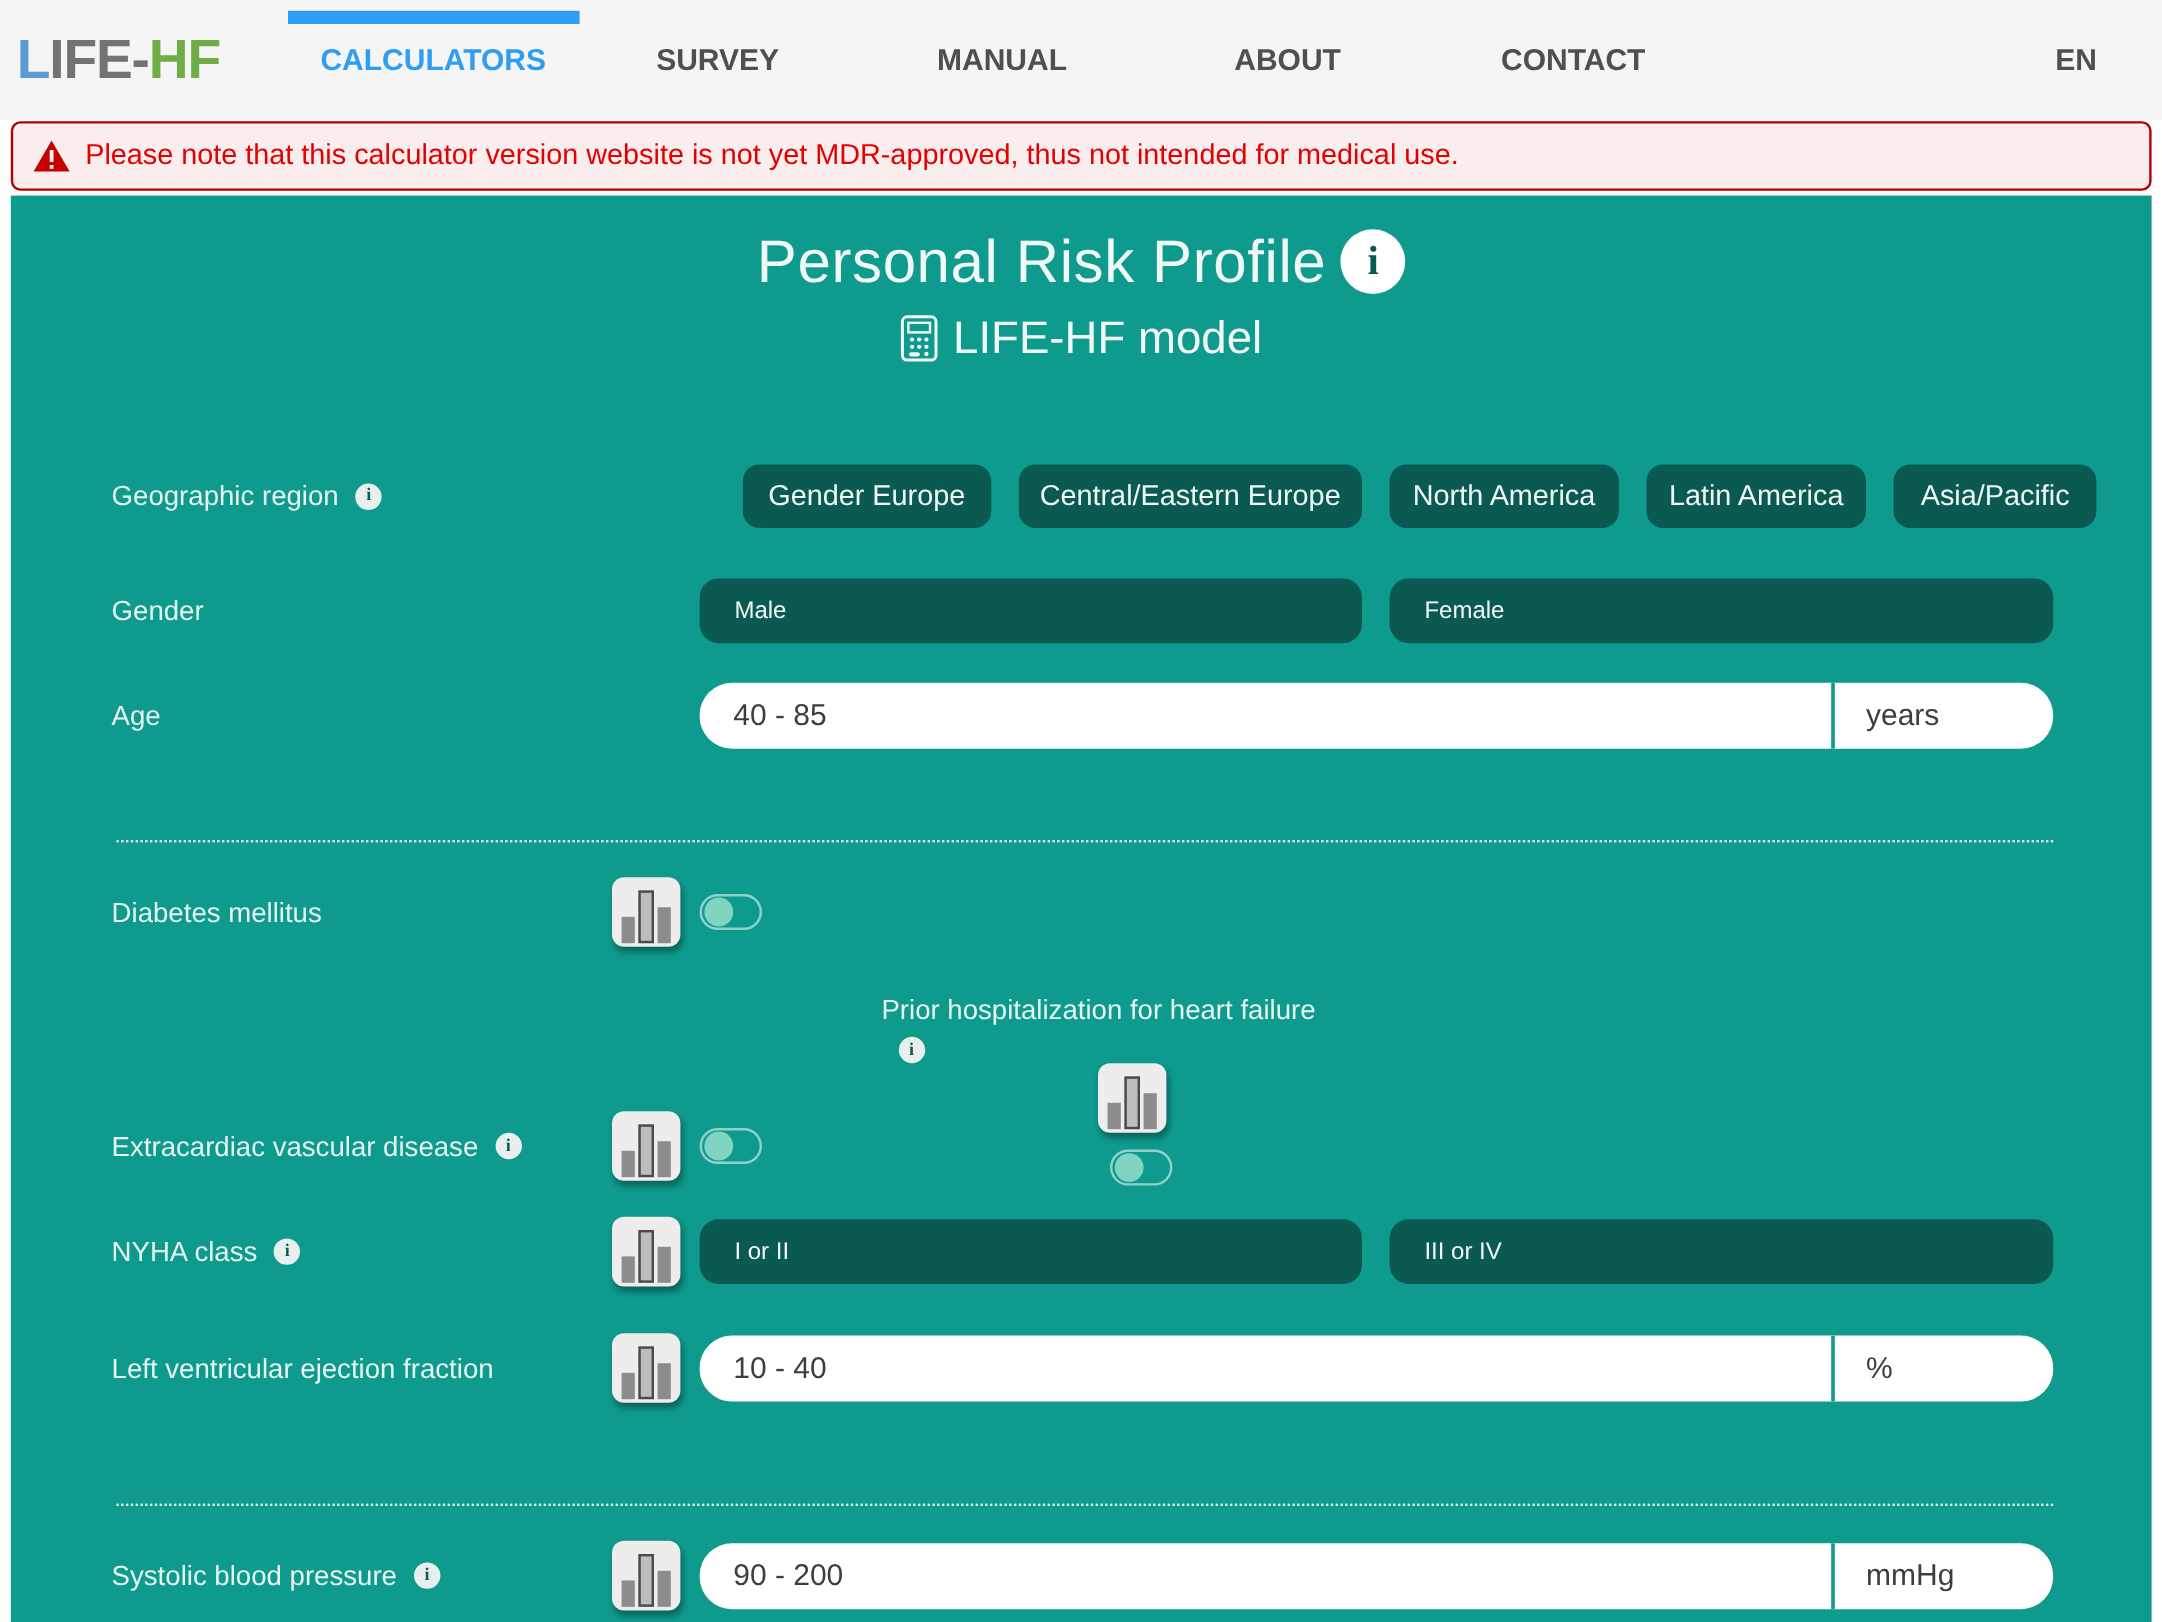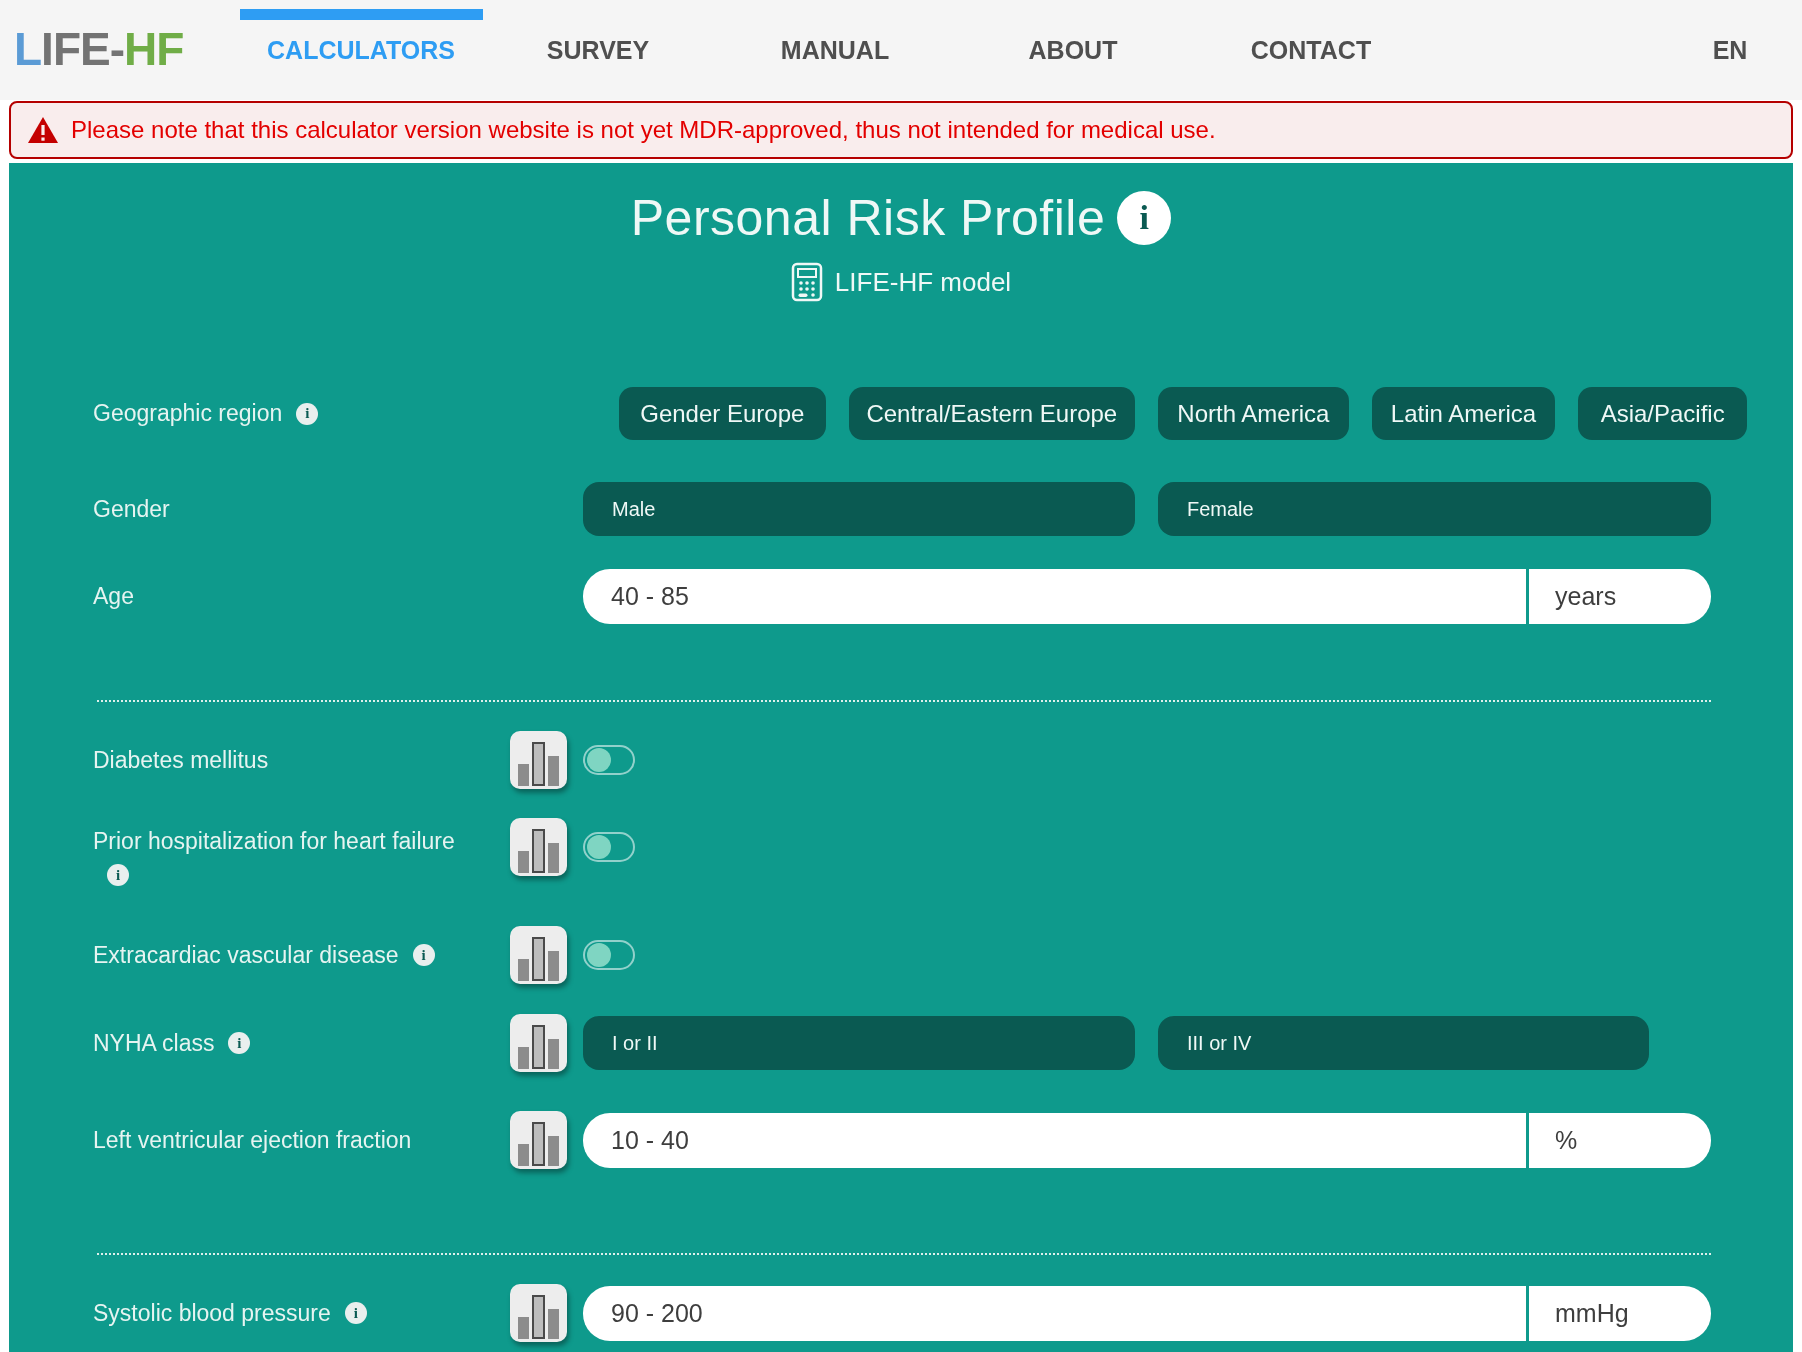--- a/index.html
+++ b/index.html
@@ -26,21 +26,21 @@
 
   
   .panel { position:absolute; left:9px; top:163px; width:1784px; height:1189px; background:#0e9a8c; overflow:hidden; }
 
   .title-row { margin-top:22px; display:flex; justify-content:center; align-items:center; height:66px; }
   .title { color:#eff8f6; font-size:50px; font-weight:300; letter-spacing:0.5px; }
   .title-info { width:54px; height:54px; border-radius:50%; background:#ffffff; color:#0a5a52;
                 display:flex; align-items:center; justify-content:center; margin-left:12px;
                 font-family:"Liberation Serif", serif; font-weight:bold; font-size:34px; cursor:pointer; }
   .subtitle-row { margin-top:10px; display:flex; justify-content:center; align-items:center; height:42px; }
-  .subtitle { color:#eff8f6; font-size:26px; margin-left:12px; }
+  .subtitle { color:#eff8f6; font-size:38px; margin-left:12px; }
 
   
   .row { display:flex; align-items:center; padding-left:84px; }
   .label { color:#e6f4f1; font-size:23px; white-space:nowrap; display:flex; align-items:center; }
   .label-col { width:490px; flex-shrink:0; }
   .label-col-narrow { width:417px; flex-shrink:0; }
   .info-icon { width:22px; height:22px; border-radius:50%; background:#e9efee; color:#0b5b53;
                display:inline-flex; align-items:center; justify-content:center; margin-left:14px;
                font-family:"Liberation Serif", serif; font-weight:bold; font-size:15px; flex-shrink:0; cursor:pointer; }
   .controls { display:flex; gap:23px; width:1128px; }
@@ -156,21 +156,21 @@
       <div class="hist-btn">
           <div class="bar1"></div>
           <div class="bar2"></div>
           <div class="bar3"></div>
         </div>
       <div class="toggle">
           <div class="knob"></div>
         </div>
     </div>
 
-    <div class="row" style="margin-top:29px; height:72px; align-items:flex-start;">
+    <div class="row" style="margin-top:29px; height:72px; align-items:center;flex-direction:column;">
       <div class="label-col-narrow two-line-label" style="margin-top:10px;">
         <div class="label">Prior hospitalization for heart failure</div>
         <span class="info-icon" style="margin-top:9px;">i</span>
       </div>
       <div class="hist-btn">
           <div class="bar1"></div>
           <div class="bar2"></div>
           <div class="bar3"></div>
         </div>
       <div class="toggle" style="margin-top:14px;">
@@ -198,21 +198,21 @@
         <span>NYHA class</span>
         <span class="info-icon">i</span>
       </div>
       <div class="hist-btn" style="margin-right:16px;">
           <div class="bar1"></div>
           <div class="bar2"></div>
           <div class="bar3"></div>
         </div>
       <div class="controls">
         <button class="btn btn-wide" style="width:552px;">I or II</button>
-        <button class="btn btn-wide" style="width:491px;">III or IV</button>
+        <button class="btn btn-wide" style="width:553px;">III or IV</button>
       </div>
     </div>
 
     <div class="row" style="margin-top:39px; height:58px;">
       <div class="label label-col-narrow">Left ventricular ejection fraction</div>
       <div class="hist-btn" style="margin-right:16px;">
           <div class="bar1"></div>
           <div class="bar2"></div>
           <div class="bar3"></div>
         </div>

